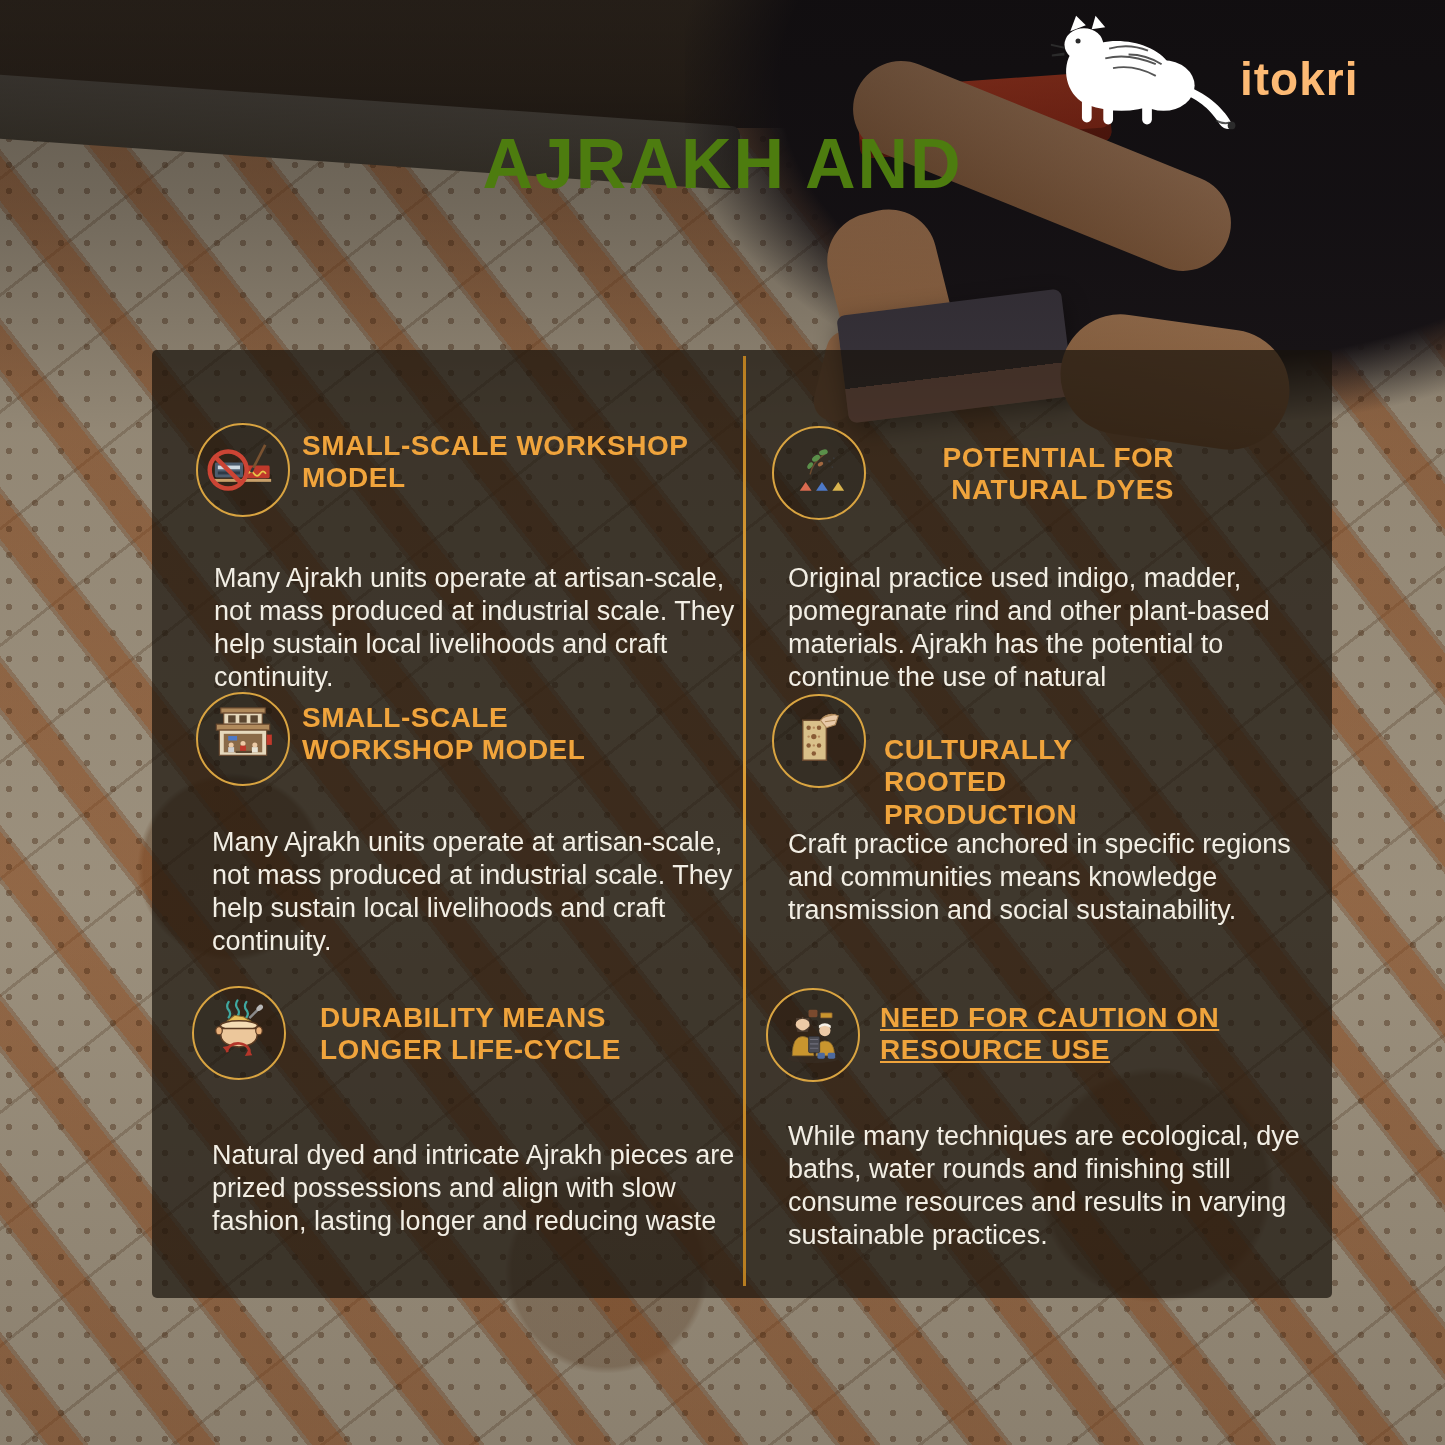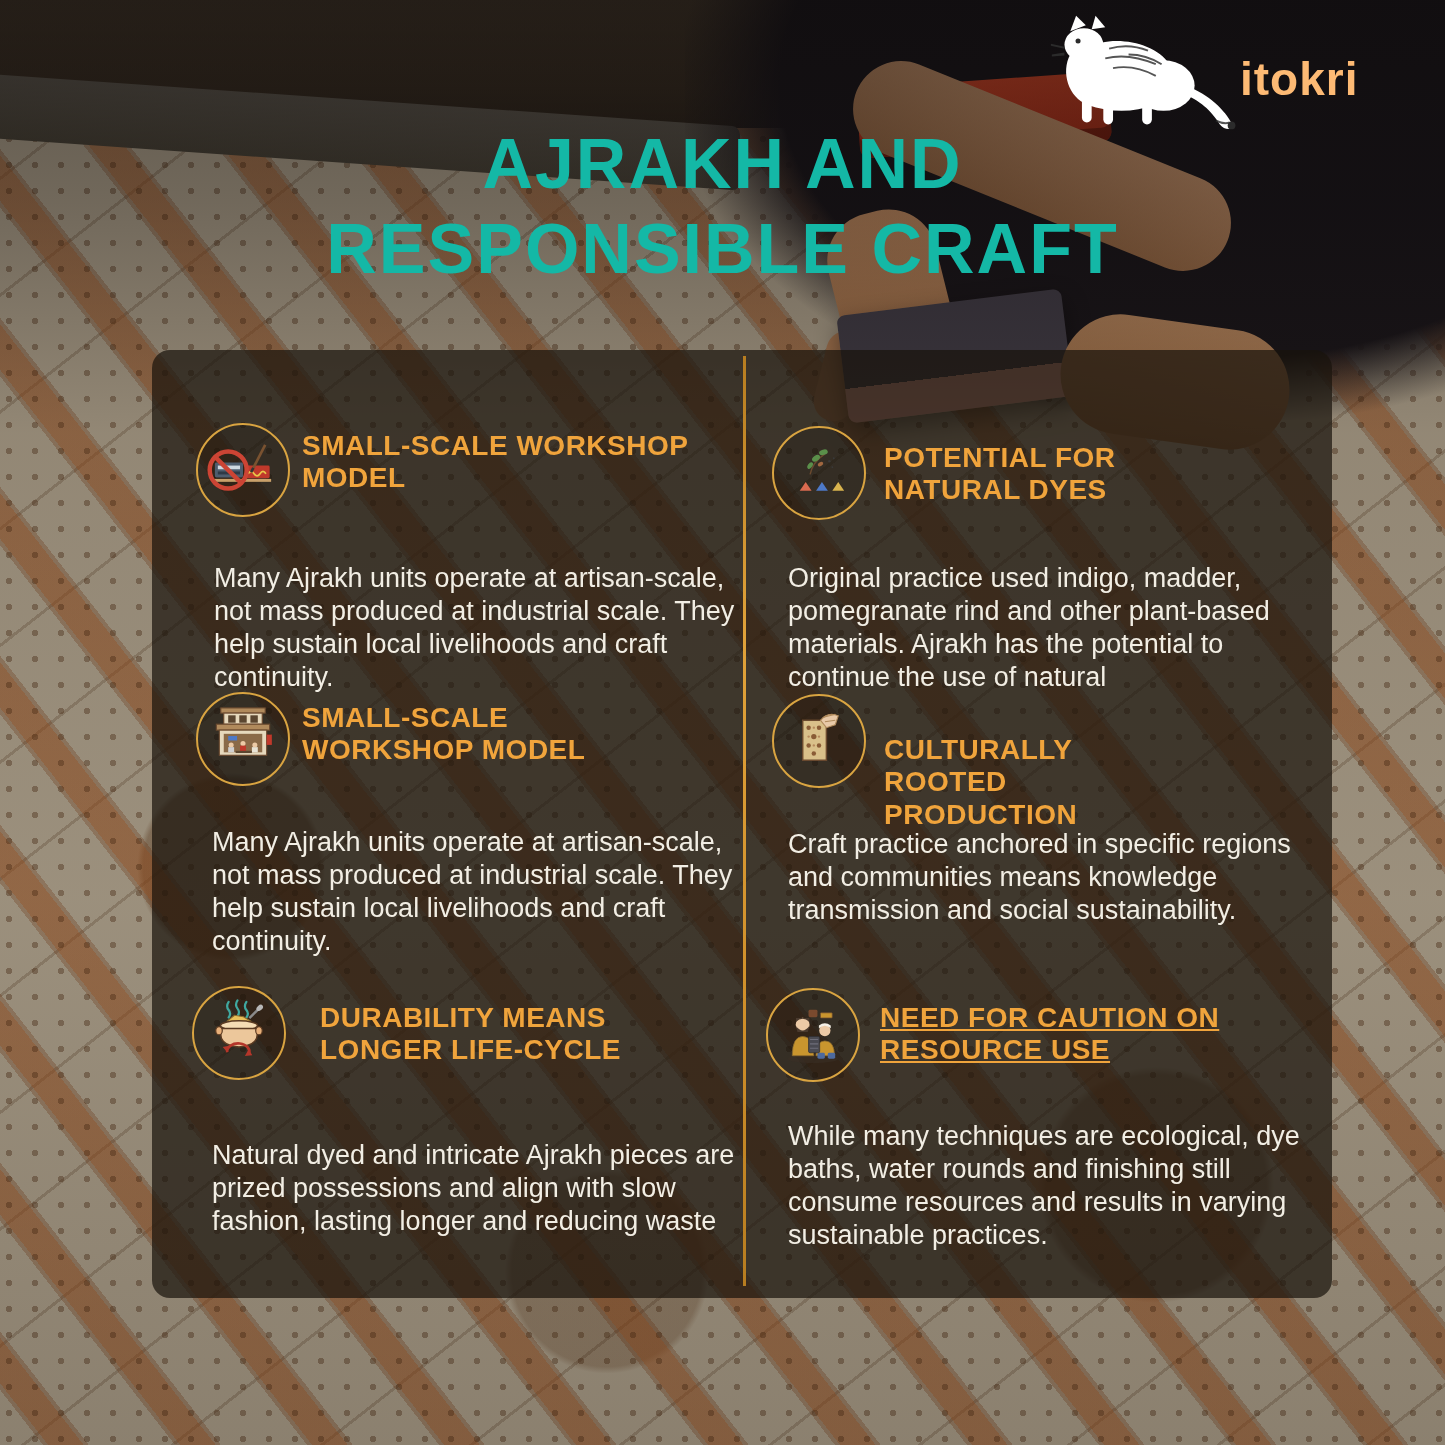--- a/index.html
+++ b/index.html
@@ -52,39 +52,39 @@
   .shade{position:absolute;inset:0;
     background:linear-gradient(180deg,
       rgba(12,9,7,.52) 0%, rgba(14,10,8,.40) 14%,
       rgba(32,23,14,.22) 30%, rgba(32,23,14,.16) 62%,
       rgba(26,18,11,.26) 100%);}
   
   .cat{position:absolute;left:1038px;top:4px;width:220px;height:136px;}
   .logo{position:absolute;left:1240px;top:52px;width:170px;
     font-size:46px;font-weight:bold;letter-spacing:1px;color:#fdba74;}
   .title{position:absolute;left:0;top:122px;width:100%;text-align:center;
-    color:#14b8a6;font-size:70px;line-height:1.22;font-weight:800;letter-spacing:2px;
+    color:#4d7c0f;font-size:70px;line-height:1.22;font-weight:800;letter-spacing:2px;
     text-transform:uppercase;}
   
-  .panel{position:absolute;left:152px;top:350px;width:1180px;height:948px;border-radius:18px;
+  .panel{position:absolute;left:152px;top:350px;width:1180px;height:948px;border-radius:5px;
     background:rgba(24,18,12,.70);}
   .divider{position:absolute;left:591px;top:6px;width:3px;height:930px;
     background:linear-gradient(180deg,#b77d20,#e0a23a 30%,#cf8f2a 70%,#b77d20);}
   .icon-circle{position:absolute;width:90px;height:90px;border-radius:50%;
     border:2px solid #D9A441;background:rgba(0,0,0,.14);
     display:flex;align-items:center;justify-content:center;}
   .icon-circle svg{width:74px;height:74px;}
   .sec-heading{margin:0;color:#F0A43C;font-size:28px;font-weight:800;line-height:1.16;
     letter-spacing:.5px;text-transform:uppercase;}
   .sec-body{margin:16px;color:#F2EEE4;font-size:27px;line-height:1.22;font-weight:400;
     white-space:pre-line;}
   
   .s1i{left:44px;top:73px;}  .s1h{position:absolute;left:150px;top:80px;width:445px;}
   .s1b{position:absolute;left:46px;top:196px;width:545px;}
-  .s2i{left:620px;top:76px;} .s2h{position:absolute;left:732px;top:92px;width:290px;}
+  .s2i{left:620px;top:76px;} .s2h{position:absolute;left:732px;top:92px;width:290px;text-align:right;}
   .s2b{position:absolute;left:620px;top:196px;width:530px;}
   .s3i{left:44px;top:342px;} .s3h{position:absolute;left:150px;top:352px;width:335px;}
   .s3b{position:absolute;left:44px;top:460px;width:535px;}
   .s4i{left:620px;top:344px;}.s4h{position:absolute;left:732px;top:368px;width:255px;margin-top:16px;}
   .s4b{position:absolute;left:620px;top:462px;width:525px;}
   .s5i{left:40px;top:636px;} .s5h{position:absolute;left:168px;top:652px;width:355px;}
   .s5b{position:absolute;left:44px;top:773px;width:545px;}
   .s6i{left:614px;top:638px;}.s6h{position:absolute;left:728px;top:652px;width:345px;text-decoration:underline;}
   .s6b{position:absolute;left:620px;top:754px;width:530px;}
 </style>
@@ -125,21 +125,20 @@
       <circle cx="38" cy="38" r="2.6"></circle>
       <path d="M24 44 l-14 -3 v2 l14 3 z M24 50 l-13 2 v2 l13 -1 z"></path>
       <circle cx="196" cy="125" r="4"></circle>
     </g>
   </svg>
 
   <div class="logo">itokri</div>
 
   <div class="title">
     <div>AJRAKH AND</div>
-    <div>RESPONSIBLE CRAFT</div>
   </div>
 
   <div class="panel">
     <div class="divider"></div>
 
     <div class="icon-circle s1i">
       <svg viewBox="0 0 100 100">
         <rect x="12" y="40" width="38" height="20" rx="2" fill="#4e5d6e"></rect>
         <rect x="16" y="44" width="30" height="5" fill="#cfd8e0"></rect>
         <rect x="16" y="52" width="30" height="4" fill="#2e3a46"></rect>

